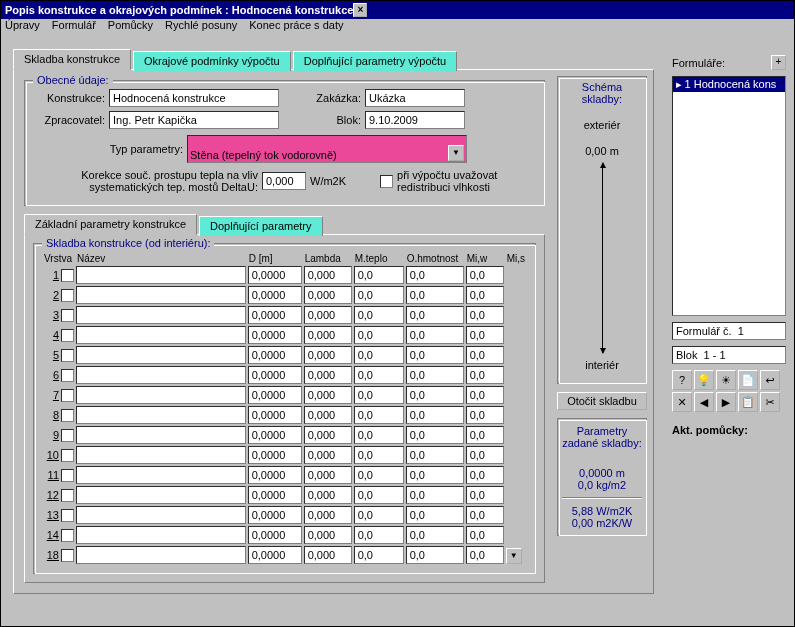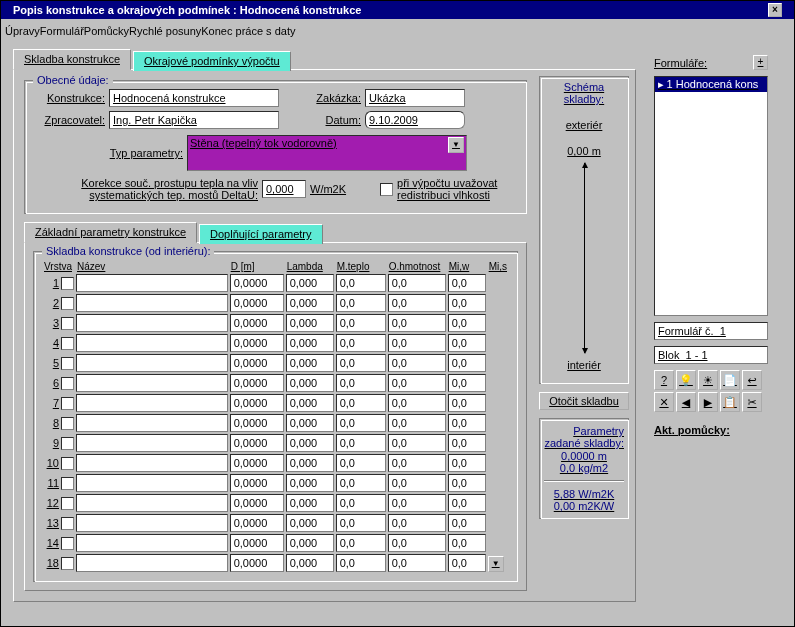--- a/index.html
+++ b/index.html
@@ -1,38 +1,38 @@
 <!DOCTYPE html>
 <html><head>
 <meta charset="utf-8">
 <style>
 * { box-sizing: border-box; font-family: "MS Sans Serif", Tahoma, Arial, sans-serif; font-size: 11px; }
 body { margin: 0; background: #c0c0c0; }
 .window { width: 795px; height: 627px; background: #c0c0c0; border: 1px solid #000; }
-.titlebar { height: 18px; background: #000080; color: #fff; display: flex; align-items: center; padding: 0 12px; font-weight: bold; justify-content: space-between; }
+.titlebar { height: 18px; background: #000080; color: #fff; display: flex; align-items: center; padding: 0 4px; font-weight: bold; }
 .close-x { width: 14px; height: 14px; background: #c0c0c0; border: 1px outset #fff; text-align: center; line-height: 12px; color: #000; font-family: Marlett, Arial; font-size: 10px; }
-.menubar { height: 18px; display: flex; align-items: center; padding: 12px 4px; }
+.menubar { height: 18px; display: flex; align-items: flex-end; padding: 12px 4px; gap: 12px; }
 .menubar span { cursor: default; }
 .tabs { display: flex; margin: 6px 0 0 10px; }
 .tab { padding: 3px 10px 4px; border: 1px solid #808080; border-bottom: none; background: #5eead4; border-top-color: #fff; border-left-color: #fff; position: relative; margin-right: 2px; }
 .tab.active { z-index: 2; background: #c0c0c0; border-bottom: 1px solid #c0c0c0; margin-bottom: -1px; font-weight: normal; }
 .tab:not(.active) { top: 2px; }
 .tabpanel { margin: 0 10px 10px 10px; border: 1px solid #fff; border-top-color: #fff; border-left-color: #fff; border-right-color: #808080; border-bottom-color: #808080; background: #c0c0c0; padding: 6px; }
 .content-row { display: flex; gap: 8px; }
 .main-col { flex: 1; }
 .side-col { width: 90px; display: flex; flex-direction: column; gap: 8px; }
 .right-col { width: 116px; display: flex; flex-direction: column; gap: 6px; padding-right: 2px; }
 .groupbox { border: 1px solid #808080; padding: 8px 8px 8px 8px; margin: 4px; position: relative; }
 .groupbox::before { content: ""; position: absolute; left: 1px; top: 1px; right: -1px; bottom: -1px; border: 1px solid #fff; pointer-events: none; }
 .grouptitle { position: absolute; top: -7px; left: 8px; background: #c0c0c0; padding: 0 4px; color: #000080; }
 .inner-tabs { margin-top: 8px; }
 .field-row { display: flex; align-items: center; gap: 4px; margin-bottom: 4px; }
 .field-row label { text-align: right; display: inline-block; }
 .inset-input { background: #fff; border: 1px inset #808080; height: 18px; padding: 1px 3px; }
-.sel { background: #a21caf; border: 1px inset #808080; height: 36px; padding: 1px 2px; display: flex; align-items: flex-start; justify-content: space-between; }
+.sel { background: #ec4899; border: 1px inset #808080; height: 28px; padding: 1px 2px; display: flex; align-items: flex-end; justify-content: space-between; }
 .sel-btn { width: 16px; height: 16px; border: 1px outset #fff; background: #c0c0c0; text-align: center; line-height: 14px; font-size: 8px; }
 .checkbox { width: 13px; height: 13px; border: 1px inset #808080; background: #fff; display: inline-block; vertical-align: middle; }
 .tbl { width: 100%; border-collapse: collapse; }
 .tbl th { font-weight: normal; text-align: left; padding: 1px 2px; font-size: 10px; }
 .tbl td { padding: 1px; }
 .cell-in { width: 100%; height: 18px; border: 1px inset #808080; background: #fff; padding: 1px 3px; }
 .rownum { text-align: right; padding-right: 4px; text-decoration: underline; width: 18px; }
 .cb-cell { width: 14px; }
 .schema-box { border: 1px solid #808080; background: #c0c0c0; padding: 4px; text-align: center; position: relative; }
 .schema-box::after { content: ""; position: absolute; inset: 1px -1px -1px 1px; border: 1px solid #fff; pointer-events: none; }
@@ -63,42 +63,43 @@
     <span class="close-x">×</span>
   </div>
   <div class="menubar">
     <span>Úpravy</span>
     <span>Formulář</span>
     <span>Pomůcky</span>
     <span>Rychlé posuny</span>
     <span>Konec práce s daty</span>
   </div>
 
-  <div class="content-row" style="padding:0 24px 6px 2px;text-decoration:underline;">
+  <div class="content-row" style="padding:0 6px 6px 2px;">
     <div class="main-col">
       <div class="tabs">
         <div class="tab active">Skladba konstrukce</div>
         <div class="tab">Okrajové podmínky výpočtu</div>
+        <div class="tab">Doplňující parametry výpočtu</div>
       </div>
       <div class="tabpanel">
         <div class="content-row">
           <div style="flex:1;">
             <div class="groupbox">
               <span class="grouptitle">Obecné údaje:</span>
               <div class="field-row">
                 <label style="width:72px;">Konstrukce:</label>
                 <input class="inset-input" style="width: 170px;" value="Hodnocená konstrukce">
                 <label style="width:78px;">Zakázka:</label>
                 <input class="inset-input" style="width: 100px;" value="Ukázka">
               </div>
               <div class="field-row">
                 <label style="width:72px;">Zpracovatel:</label>
                 <input class="inset-input" style="width: 170px;" value="Ing. Petr Kapička">
-                <label style="width:78px;">Datum:</label>
-                <input class="inset-input" style="width: 100px; border-radius: 6px;" value="9.10.2009">
+                <label style="width:78px;">Blok:</label>
+                <input class="inset-input" style="width: 100px;" value="9.10.2009">
               </div>
               <div class="field-row" style="margin-top:6px;">
                 <label style="width:150px;">Typ parametry:</label>
                 <div class="sel" style="width:280px;">
                   <span>Stěna (tepelný tok vodorovně)</span>
                   <span class="sel-btn">▼</span>
                 </div>
               </div>
               <div class="field-row" style="margin-top:6px; ">
                 <label style="width:225px; text-align:right; line-height:12px;">Korekce souč. prostupu tepla na vliv systematických tep. mostů DeltaU:</label>
@@ -295,21 +296,21 @@
           <div class="side-col">
             <div class="schema-box">
               <div class="schema-label" style="margin-bottom:14px;">Schéma skladby:</div>
               <div>exteriér</div>
               <div style="margin-top:14px;">0,00 m</div>
               <div class="arrow-line"></div>
               <div style="margin-bottom:8px;">interiér</div>
             </div>
             <div class="btn">Otočit skladbu</div>
             <div class="params-box">
-              <div style="margin-bottom:1px;text-align:right;">Parametry zadané skladby:</div>
+              <div style="margin-bottom:18px;">Parametry zadané skladby:</div>
               <div>0,0000 m</div>
               <div>0,0 kg/m2</div>
               <div class="divider"></div>
               <div>5,88 W/m2K</div>
               <div>0,00 m2K/W</div>
             </div>
           </div>
         </div>
       </div>
     </div>

